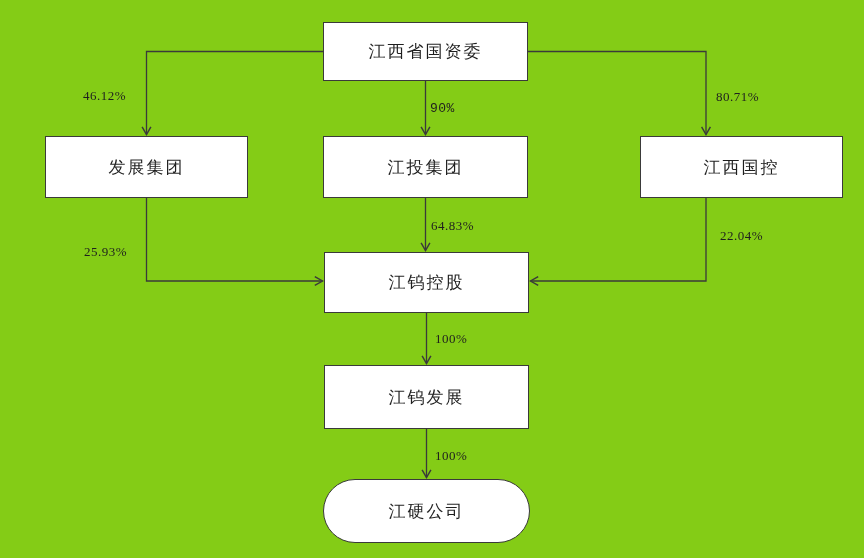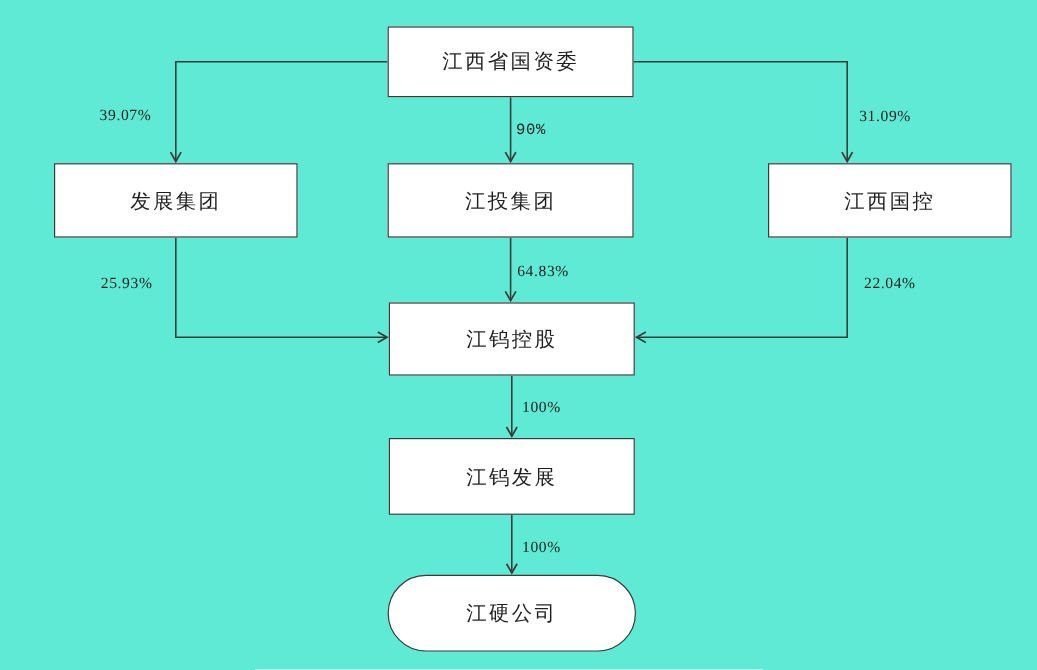--- a/index.html
+++ b/index.html
@@ -4,21 +4,21 @@
 <style>
   html, body {
     margin: 0;
     padding: 0;
     background: #ffffff;
   }
   .canvas {
     position: relative;
     width: 864px;
     height: 558px;
-    background: #5eead4;
+    background: #84cc16;
     font-family: "Liberation Serif", "DejaVu Serif", serif;
     overflow: hidden;
   }
   .wires {
     position: absolute;
     left: 0;
     top: 0;
     width: 864px;
     height: 558px;
   }
@@ -45,21 +45,21 @@
   .pct {
     position: absolute;
     font-size: 13px;
     color: #1f1f1f;
     letter-spacing: 0.5px;
     white-space: nowrap;
   }
   .pct-sasac-fazhan   { left:  83px; top:  88px; }
   .pct-sasac-jiangtou { left: 430px; top: 101px; font-family: Liberation Mono, monospace; }
   .pct-sasac-guokong  { left: 716px; top:  89px; }
-  .pct-fazhan-jwkg    { left:  84px; top: 228px; }
+  .pct-fazhan-jwkg    { left:  84px; top: 244px; }
   .pct-jiangtou-jwkg  { left: 431px; top: 218px; }
   .pct-guokong-jwkg   { left: 720px; top: 228px; text-align: right; }
   .pct-jwkg-jwfz      { left: 435px; top: 331px; }
   .pct-jwfz-jygs      { left: 435px; top: 448px; }
 </style>
 </head>
 <body>
 
 <div class="canvas">
 
@@ -80,22 +80,22 @@
   </svg>
 
   <div class="node node-sasac">江西省国资委</div>
   <div class="node node-fazhan">发展集团</div>
   <div class="node node-jiangtou">江投集团</div>
   <div class="node node-guokong">江西国控</div>
   <div class="node node-jwkg">江钨控股</div>
   <div class="node node-jwfz">江钨发展</div>
   <div class="node node-jygs">江硬公司</div>
 
-  <span class="pct pct-sasac-fazhan">39.07%</span>
+  <span class="pct pct-sasac-fazhan">46.12%</span>
   <span class="pct pct-sasac-jiangtou">90%</span>
-  <span class="pct pct-sasac-guokong">31.09%</span>
+  <span class="pct pct-sasac-guokong">80.71%</span>
   <span class="pct pct-fazhan-jwkg">25.93%</span>
   <span class="pct pct-jiangtou-jwkg">64.83%</span>
   <span class="pct pct-guokong-jwkg">22.04%</span>
   <span class="pct pct-jwkg-jwfz">100%</span>
   <span class="pct pct-jwfz-jygs">100%</span>
 
 </div>
 
 </body></html>

